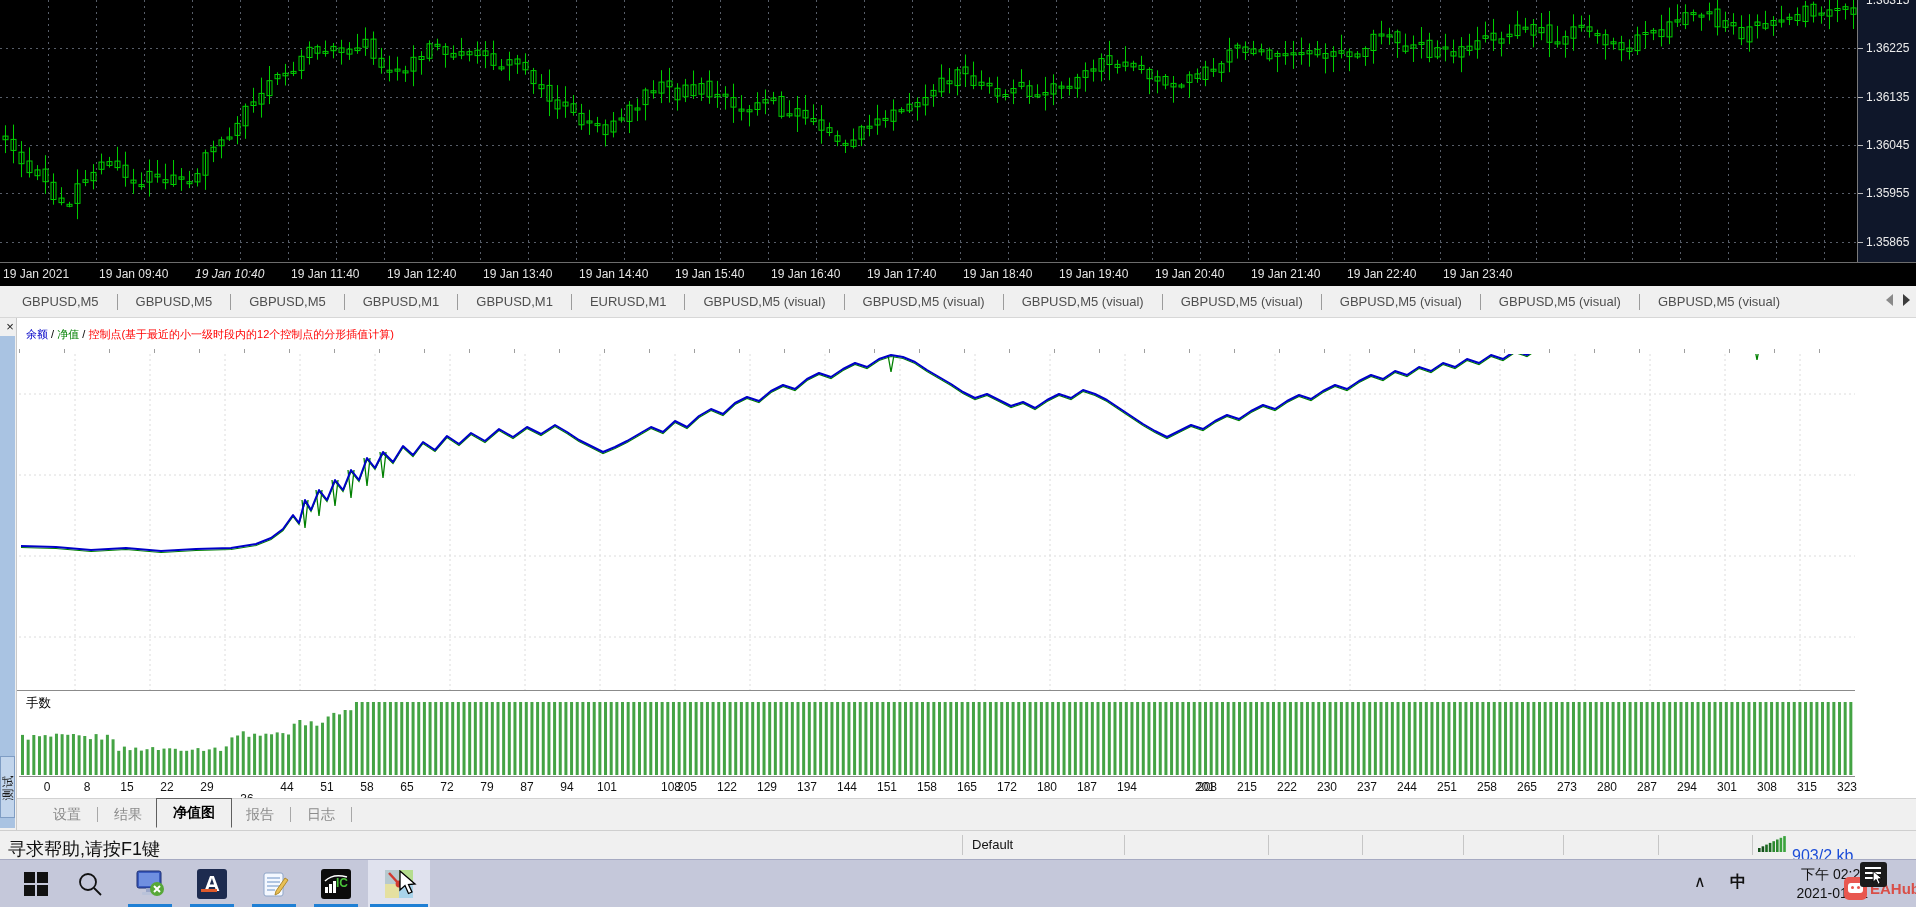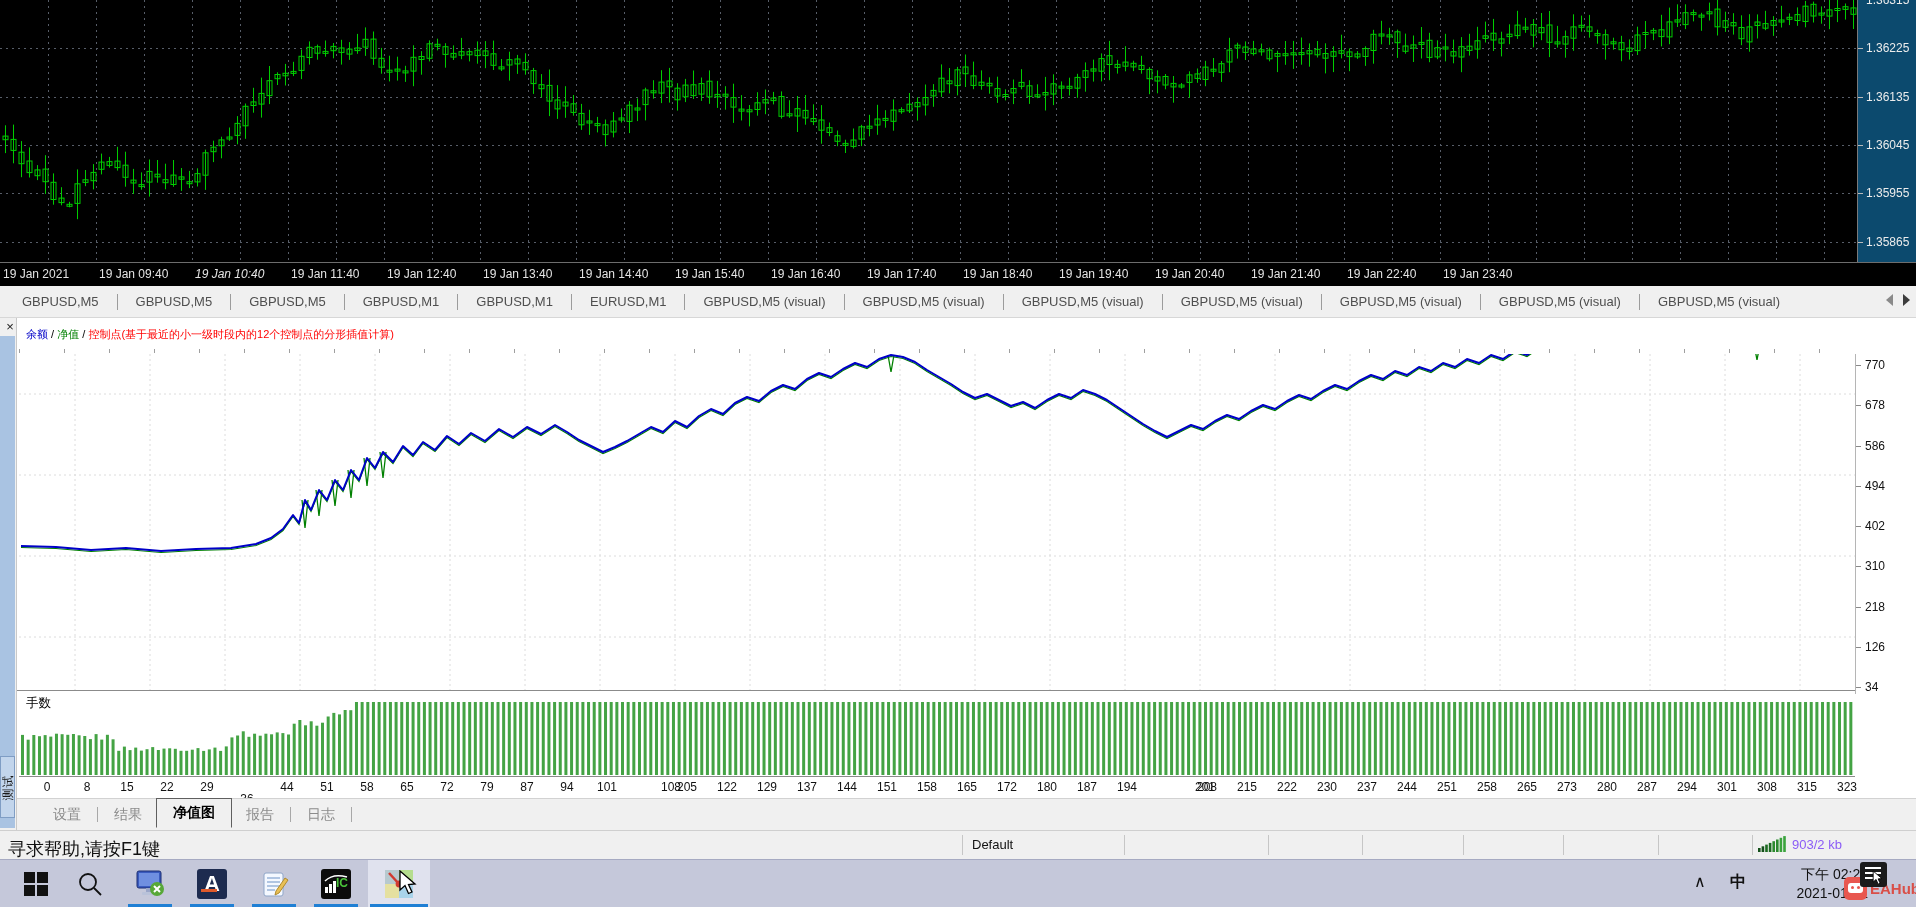--- a/index.html
+++ b/index.html
@@ -2,21 +2,21 @@
 <html><head>
 <meta charset="utf-8">
 <style>
   * { margin:0; padding:0; box-sizing:border-box; }
   body { background:#888; font-family:"Liberation Sans","DejaVu Sans",sans-serif; }
   #screen { position:relative; width:1916px; height:907px; overflow:hidden; background:#f0f0f0; }
 
   
   #top-chart { position:absolute; left:0; top:0; width:1916px; height:286px; background:#000; }
   #candles-svg { position:absolute; left:0; top:0; }
-  #price-axis { position:absolute; left:1857px; top:0; width:59px; height:262px; border-left:1px solid #7a7a7a; background:#0c4a6e; }
+  #price-axis { position:absolute; left:1857px; top:0; width:59px; height:262px; border-left:1px solid #7a7a7a; background:#0f172a; }
   .price-label { position:absolute; left:8px; color:#ececec; font-size:12px; white-space:nowrap; }
   .price-tick { position:absolute; left:0; width:5px; height:1px; background:#bbb; }
   #time-axis { position:absolute; left:0; top:262px; width:1916px; height:24px; border-top:1px solid #6d6d6d; background:#000; }
   .time-label { position:absolute; top:4px; color:#e4e4e4; font-size:12px; white-space:nowrap; }
 
   
   #tab-bar { position:absolute; left:0; top:286px; width:1916px; height:32px; background:#f0f0f0; border-bottom:1px solid #d7d7d7; display:flex; align-items:center; }
   .chart-tab { display:flex; align-items:center; height:100%; }
   .chart-tab .lbl { padding:0 18px; font-size:13px; color:#4f4f4f; white-space:nowrap; }
   .tab-sep { width:1px; height:16px; background:#9c9c9c; }
@@ -48,21 +48,21 @@
   #bottom-tabs { position:absolute; left:0px; top:480px; width:1900px; height:32px; background:#f0f0f0; border-top:1px solid #d2d2d2; display:flex; align-items:center; padding-left:22px; }
   .btab { font-size:14px; color:#8b8b8b; padding:4px 14px; white-space:nowrap; }
   .btab.active { color:#000; font-weight:bold; background:#f0f0f0; border:1px solid #5f5f5f; border-bottom:1px solid #f0f0f0; padding:5px 16px; margin-top:-4px; background:#fff0; }
   .btab-sep { width:1px; height:15px; background:#a8a8a8; margin:0 2px; }
 
   
   #status-bar { position:absolute; left:0; top:830px; width:1916px; height:28px; background:#f0f0f0; border-top:1px solid #cfcfcf; }
   #help-text { position:absolute; left:8px; top:6px; font-size:18px; color:#111; }
   #profile-cell { position:absolute; left:972px; top:6px; font-size:13px; color:#111; }
   .status-div { position:absolute; top:4px; width:1px; height:20px; background:#c6c6c6; }
-  #traffic { position:absolute; left:1792px; top:6px; font-size:13px; color:#8b5cf6; white-space:nowrap; }
+  #traffic { position:absolute; left:1792px; top:16px; font-size:16px; color:#1d4ed8; white-space:nowrap; }
   #signal-icon { position:absolute; left:1758px; top:5px; }
 
   
   #taskbar { position:absolute; left:0; top:859px; width:1916px; height:48px; background:#c5c8da; border-top:1px solid #a6aac2; }
   .tb-btn { position:absolute; top:0; height:47px; display:flex; align-items:center; justify-content:center; }
   .tb-underline { position:absolute; bottom:0; height:3px; background:#1f7fd4; }
   .tile-active { background:#e0e2ee; }
   #tray { position:absolute; right:0; top:0; height:47px; }
   #tray-chevron { position:absolute; left:-222px; top:12px; font-size:16px; color:#111; }
   #tray-ime { position:absolute; left:-186px; top:12px; font-size:16px; color:#111; font-weight:bold; }
@@ -511,40 +511,20 @@
             <polyline points="315,490 318,516 321,490" fill="none" stroke="#008000" stroke-width="1.3"></polyline>
             <polyline points="331,480 334,506 337,480" fill="none" stroke="#008000" stroke-width="1.3"></polyline>
             <polyline points="347,470 350,498 353,470" fill="none" stroke="#008000" stroke-width="1.3"></polyline>
             <polyline points="363,458 366,486 369,458" fill="none" stroke="#008000" stroke-width="1.3"></polyline>
             <polyline points="379,452 382,478 385,452" fill="none" stroke="#008000" stroke-width="1.3"></polyline>
             <polyline points="887,355 890,372 893,355" fill="none" stroke="#008000" stroke-width="1.3"></polyline>
             <polyline points="1753,344 1756,360 1759,344" fill="none" stroke="#008000" stroke-width="1.3"></polyline>
             <polyline points="20,546 55,547 90,550 125,548 160,551 195,549 230,548 255,544 270,538 282,529 292,515 298,523 304,500 310,510 318,490 326,500 334,480 342,490 350,470 358,480 366,458 374,468 382,452 392,462 402,446 412,455 422,442 434,450 446,436 458,444 470,433 484,441 498,429 512,437 526,427 540,434 554,425 566,432 578,440 590,446 602,452 614,447 626,441 638,434 650,427 662,432 674,421 686,427 698,416 710,409 722,414 734,403 746,397 758,401 770,391 782,385 794,389 806,379 818,373 830,377 842,369 854,363 866,367 878,359 890,355 902,357 914,362 926,370 938,377 950,384 962,392 974,398 986,394 998,400 1010,406 1022,402 1034,408 1046,400 1058,394 1070,398 1082,390 1094,394 1106,400 1118,408 1130,416 1142,424 1154,431 1166,437 1178,431 1190,425 1202,429 1214,421 1226,415 1238,419 1250,411 1262,405 1274,409 1286,401 1298,395 1310,399 1322,391 1334,385 1346,389 1358,381 1370,375 1382,379 1394,371 1406,375 1418,367 1430,371 1442,363 1454,367 1466,359 1478,363 1490,355 1502,359 1514,351 1526,355 1538,347 1550,351 1562,343 1574,347 1586,339 1598,343 1610,335 1622,331 1634,335 1646,327 1658,331 1670,323 1682,319 1694,323 1706,315 1718,311 1730,317 1742,325 1750,336 1756,344 1762,334 1770,322 1778,314 1786,308 1794,304 1802,308 1810,302 1818,306 1826,300 1834,305 1842,309 1850,307" fill="none" stroke="#0000C8" stroke-width="2" stroke-linejoin="round"></polyline>
           </svg>
       </div>
-      <div id="yaxis">
-          <div class="y-label" style="top: 4px;">770</div>
-          <div class="y-tick" style="top: 11px;"></div>
-          <div class="y-label" style="top: 44.25px;">678</div>
-          <div class="y-tick" style="top: 51.25px;"></div>
-          <div class="y-label" style="top: 84.5px;">586</div>
-          <div class="y-tick" style="top: 91.5px;"></div>
-          <div class="y-label" style="top: 124.75px;">494</div>
-          <div class="y-tick" style="top: 131.75px;"></div>
-          <div class="y-label" style="top: 165px;">402</div>
-          <div class="y-tick" style="top: 172px;"></div>
-          <div class="y-label" style="top: 205.25px;">310</div>
-          <div class="y-tick" style="top: 212.25px;"></div>
-          <div class="y-label" style="top: 245.5px;">218</div>
-          <div class="y-tick" style="top: 252.5px;"></div>
-          <div class="y-label" style="top: 285.75px;">126</div>
-          <div class="y-tick" style="top: 292.75px;"></div>
-          <div class="y-label" style="top: 326px;">34</div>
-          <div class="y-tick" style="top: 333px;"></div>
-        </div>
       <div id="lots-sep"></div>
       <div id="lots-label">手数</div>
       <div id="lots-wrap">
         <svg id="lots-svg" width="1836" height="78">
             <g fill="#44A344">
               <rect x="2.00" y="36.9" width="3" height="40.1"></rect>
               <rect x="7.66" y="41.7" width="3" height="35.3"></rect>
               <rect x="13.32" y="37.0" width="3" height="40.0"></rect>
               <rect x="18.98" y="38.2" width="3" height="38.8"></rect>
               <rect x="24.64" y="37.1" width="3" height="39.9"></rect>

